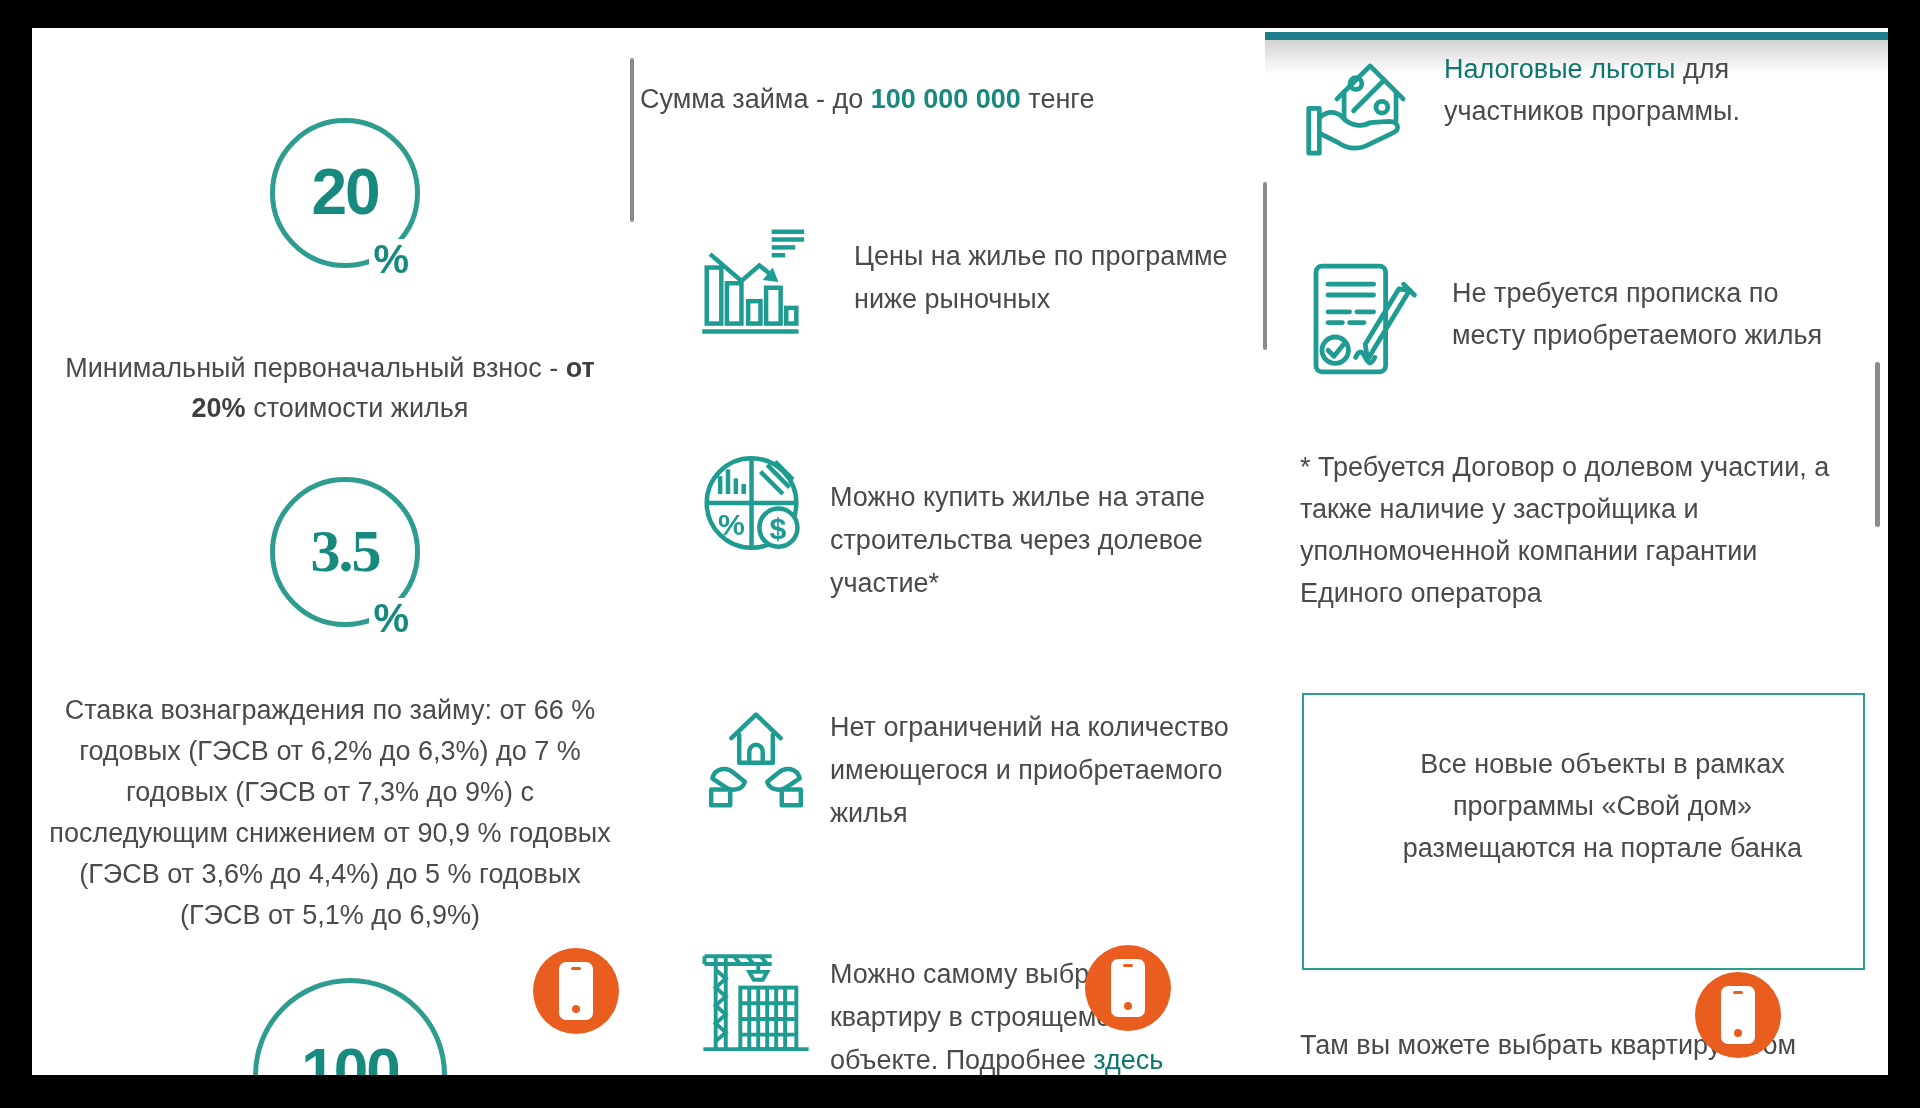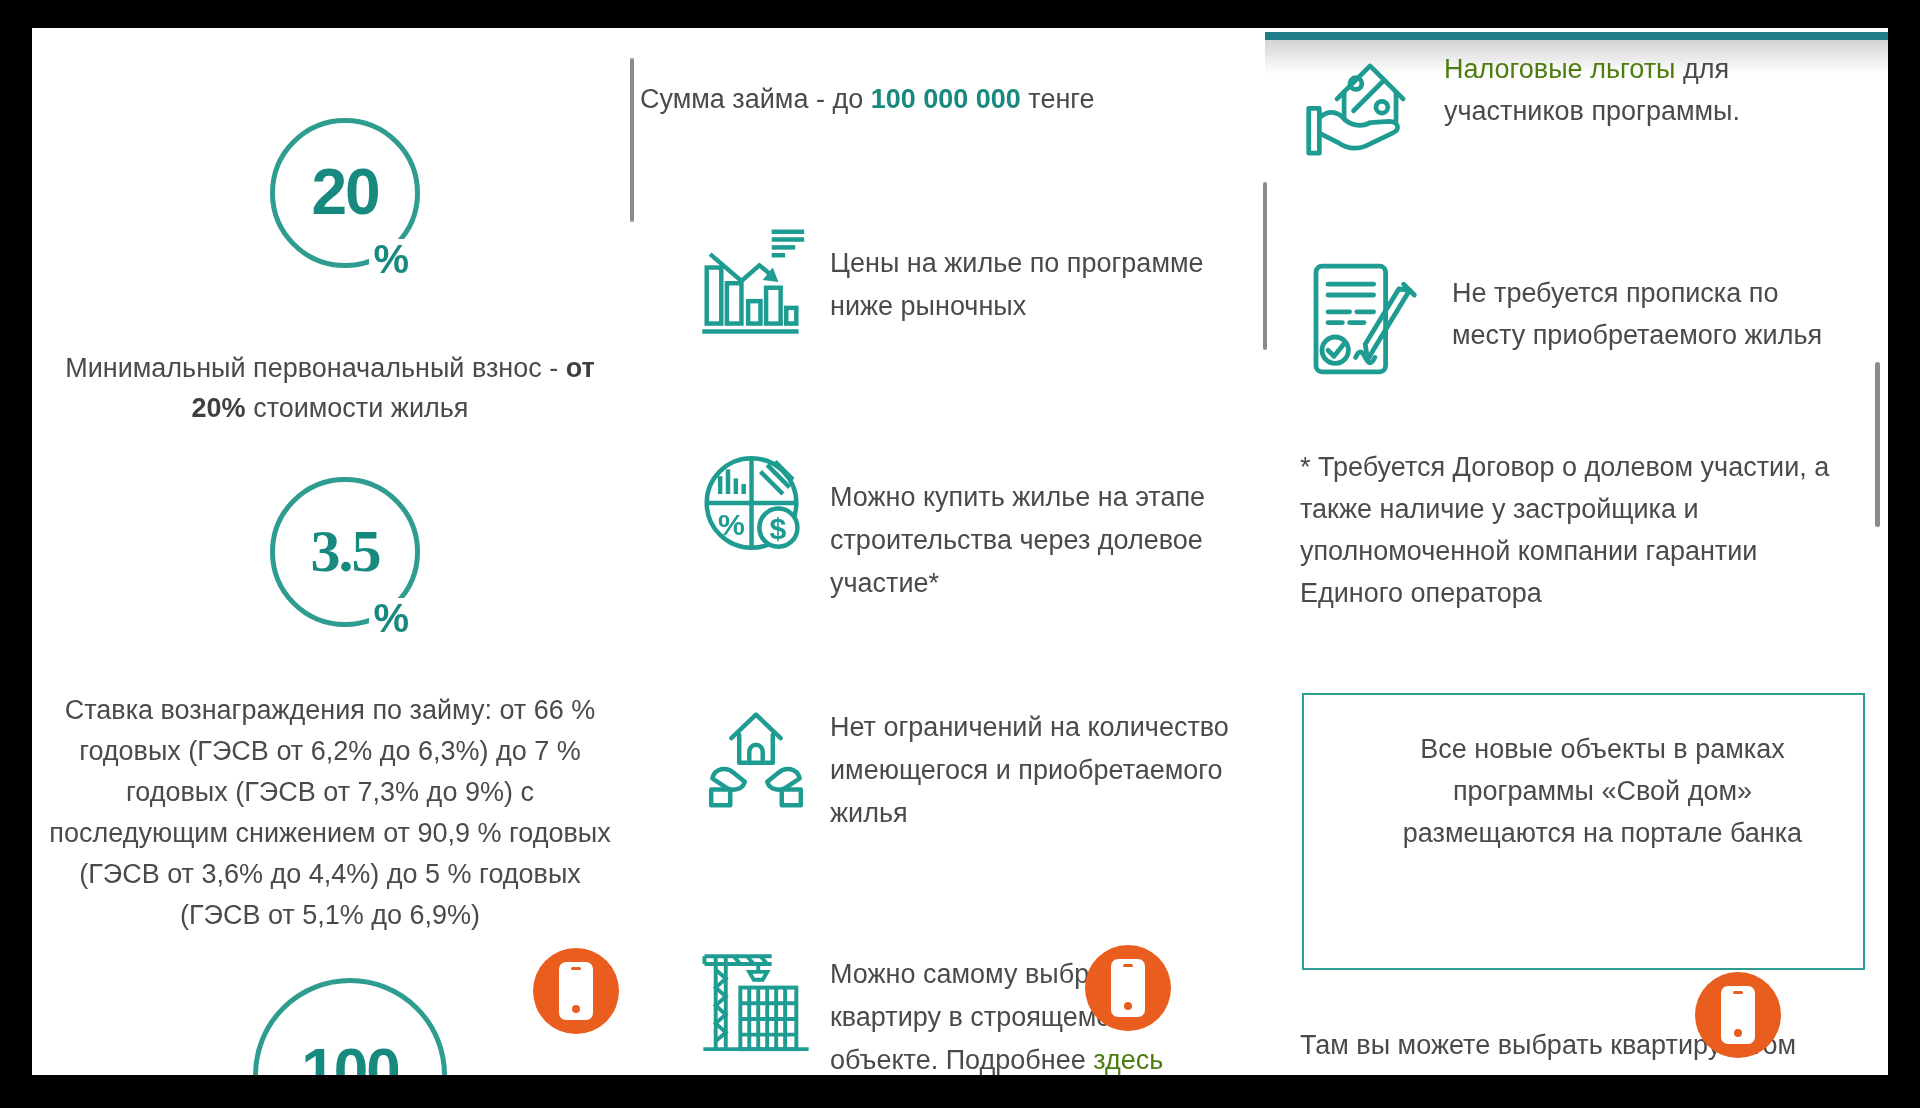--- a/index.html
+++ b/index.html
@@ -32,32 +32,32 @@
                   background:linear-gradient(180deg,rgba(110,110,110,0.30),rgba(255,255,255,0));}
   .scrollbar-thumb{position:absolute;left:1843px;top:334px;width:5px;height:165px;background:#8B8B8B;border-radius:3px;}
 
   
   .loan{position:absolute;left:608px;top:56px;width:640px;text-align:left;font-size:27px;}
   .teal-bold{color:#17897E;font-weight:700;}
   .m-icon{position:absolute;left:668px;width:112px;height:112px;}
   .m-icon svg,.r-icon svg{width:100%;height:100%;display:block;}
   .m-text{position:absolute;left:798px;width:420px;font-size:27px;line-height:43px;}
   .m-text.narrow{width:350px;}
-  .link{color:#4d7c0f;text-decoration:none;cursor:pointer;}
+  .link{color:#0f766e;text-decoration:none;cursor:pointer;}
 
   
   .r-icon{position:absolute;}
   .r-icon-tax{left:1272px;top:16px;width:118px;height:124px;}
   .r-icon-doc{left:1272px;top:224px;width:120px;height:134px;}
   .r-text1{position:absolute;left:1412px;top:20px;width:330px;font-size:27px;line-height:42px;}
   .r-text2{position:absolute;left:1420px;top:244px;width:400px;font-size:27px;line-height:42px;}
   .footnote{position:absolute;left:1268px;top:418px;width:590px;font-size:27px;line-height:42px;}
   .portal-box{position:absolute;left:1270px;top:665px;width:559px;height:273px;border:2px solid #2E9C8F;
               text-align:center;font-size:27px;line-height:42px;}
-  .portal-box .inner{margin-top:33px;padding-left:38px;}
+  .portal-box .inner{margin-top:48px;padding-left:38px;}
   .bottom-text{position:absolute;left:1268px;top:1002px;width:520px;font-size:27px;}
 
   
   .fab{position:absolute;width:86px;height:86px;border-radius:50%;background:#E95D1E;}
   .phone{position:absolute;left:26px;top:14px;width:34px;height:58px;background:#fff;border-radius:7px;}
   .ph-dash{position:absolute;left:12px;top:5px;width:10px;height:3px;background:#E95D1E;border-radius:2px;}
   .ph-dot{position:absolute;left:13px;bottom:7px;width:8px;height:8px;background:#E95D1E;border-radius:50%;}
 </style>
 </head>
 <body>
@@ -109,21 +109,21 @@
           <line x1="2" y1="95" x2="88" y2="95"></line>
           <polyline points="9,26 37,50 53,36 64,45"></polyline>
           <line x1="64" y1="6" x2="93" y2="6"></line>
           <line x1="64" y1="13" x2="93" y2="13"></line>
           <line x1="64" y1="20" x2="85" y2="20"></line>
           <line x1="64" y1="27" x2="76" y2="27"></line>
         </g>
         <path d="M70,51 L56,49 L65,38 Z" fill="#1F9C92"></path>
       </svg>
     </div>
-    <div class="m-text" style="top:214px;">Цены на жилье по программе ниже рыночных</div>
+    <div class="m-text" style="top:207px;margin-left:24px;">Цены на жилье по программе ниже рыночных</div>
 
     <div class="m-icon" style="top:419px;">
       <svg viewBox="0 0 100 100">
         <g stroke="#1F9C92" stroke-width="4" fill="none">
           <circle cx="46" cy="50" r="40"></circle>
           <line x1="46" y1="10" x2="46" y2="90"></line>
           <line x1="6" y1="50" x2="86" y2="50"></line>
           <line x1="18" y1="42" x2="18" y2="26"></line>
           <line x1="25" y1="42" x2="25" y2="20"></line>
           <line x1="32" y1="42" x2="32" y2="28"></line>

